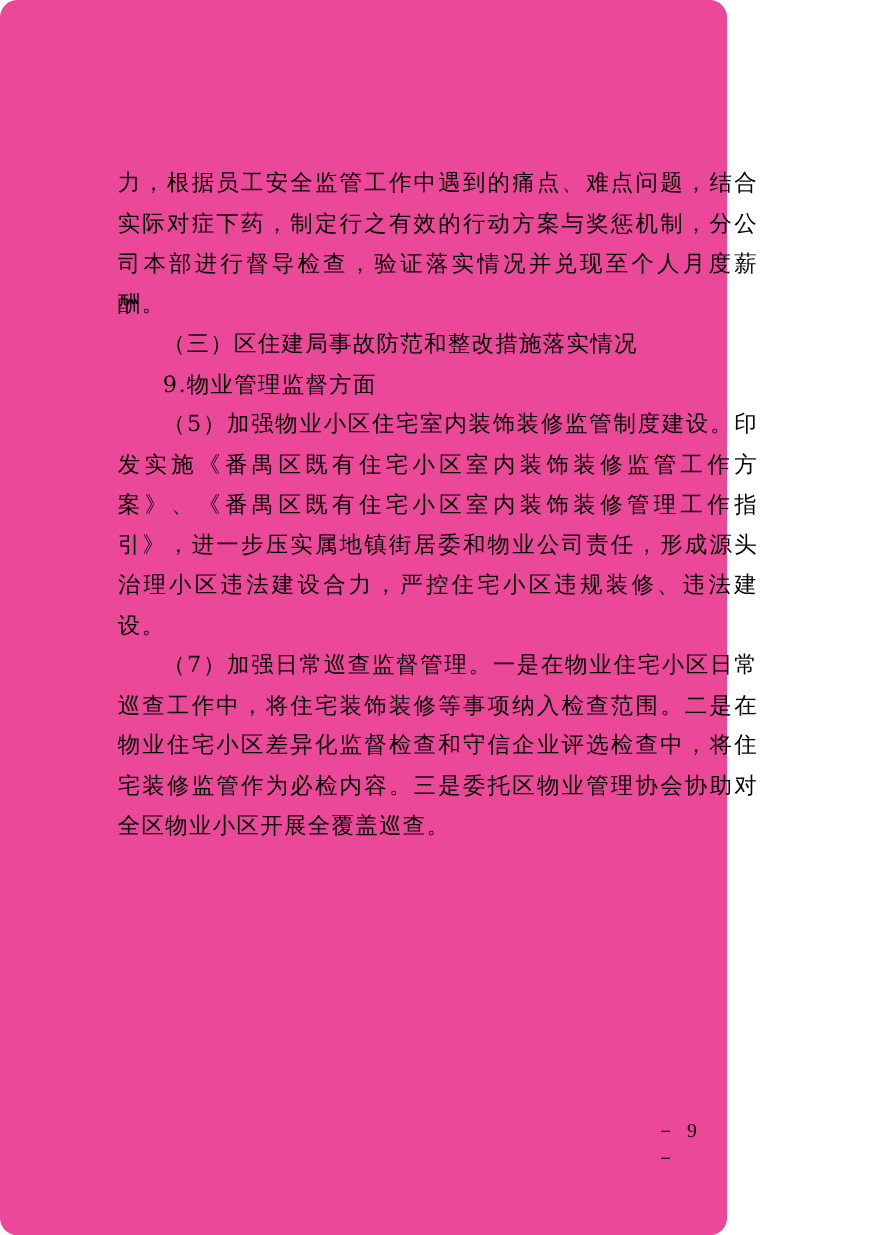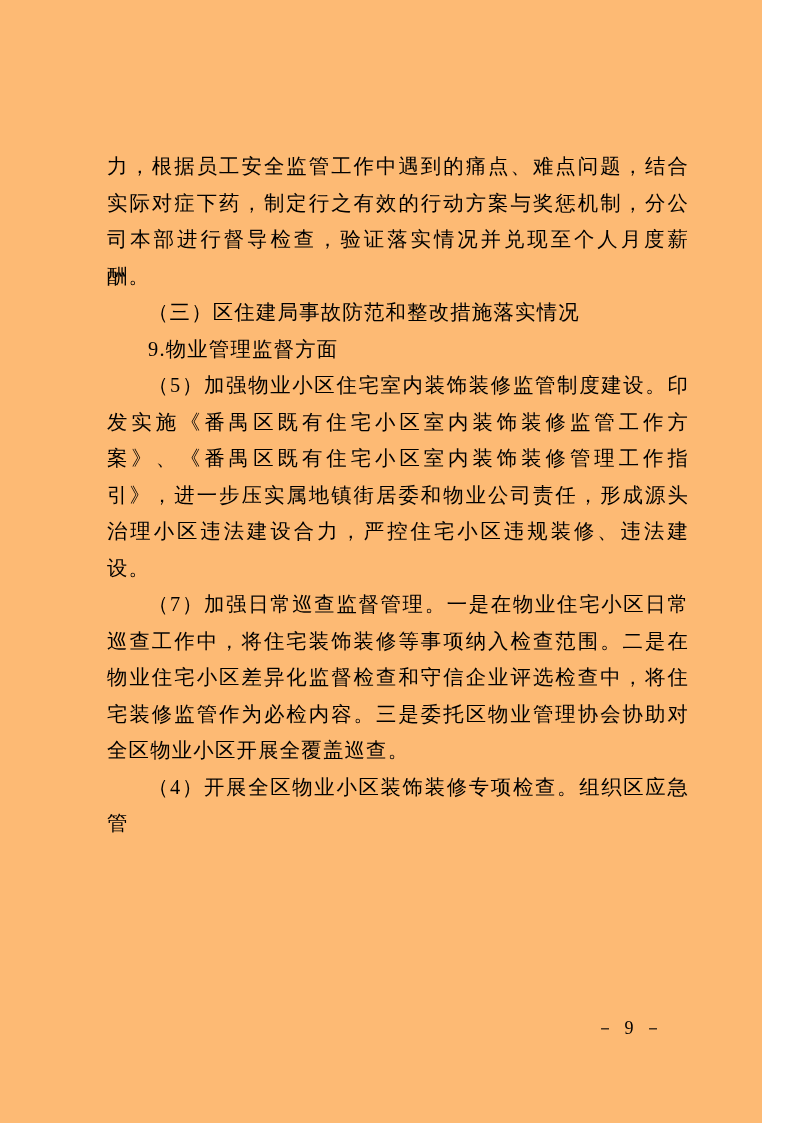--- a/index.html
+++ b/index.html
@@ -1,38 +1,37 @@
 <!DOCTYPE html>
 <html><head>
 <meta charset="utf-8">
 <style>
   html, body { margin: 0; padding: 0; background: #ffffff; }
   body { width: 794px; height: 1123px; position: relative; overflow: hidden; }
   .page {
-    position: absolute; left: 0; top: 0; width: 762px; height: 1123px; background: #fdba74;
-    font-family: "DejaVu Serif", "Liberation Serif", serif; color: #000;
+    position: absolute; left: 0; top: 0; width: 661px; height: 1123px; background: #ec4899;
+    font-family: "DejaVu Serif", "Liberation Serif", serif; color: #000; border-radius: 16px;
   }
   .body-text {
     position: absolute; left: 107px; top: 148px; width: 582px;
     font-size: 20.4px; line-height: 36.5px; letter-spacing: 1.2px;
     text-align: justify; text-justify: inter-character;
   }
   .para { margin: 0; }
-  .indent { text-indent: 41px; font-family: Liberation Serif, serif; }
+  .indent { text-indent: 41px; }
   .page-number {
     position: absolute; left: 596px; top: 1016px; font-size: 18px; letter-spacing: 3px;
     font-family: "Liberation Serif", serif;
   }
 </style>
 </head>
 <body>
 
 <div class="page">
   <div class="body-text">
     <p class="para">力，根据员工安全监管工作中遇到的痛点、难点问题，结合实际对症下药，制定行之有效的行动方案与奖惩机制，分公司本部进行督导检查，验证落实情况并兑现至个人月度薪酬。</p>
     <p class="para indent">（三）区住建局事故防范和整改措施落实情况</p>
     <p class="para indent">9.物业管理监督方面</p>
     <p class="para indent">（5）加强物业小区住宅室内装饰装修监管制度建设。印发实施《番禺区既有住宅小区室内装饰装修监管工作方案》、《番禺区既有住宅小区室内装饰装修管理工作指引》，进一步压实属地镇街居委和物业公司责任，形成源头治理小区违法建设合力，严控住宅小区违规装修、违法建设。</p>
     <p class="para indent">（7）加强日常巡查监督管理。一是在物业住宅小区日常巡查工作中，将住宅装饰装修等事项纳入检查范围。二是在物业住宅小区差异化监督检查和守信企业评选检查中，将住宅装修监管作为必检内容。三是委托区物业管理协会协助对全区物业小区开展全覆盖巡查。</p>
-    <p class="para indent">（4）开展全区物业小区装饰装修专项检查。组织区应急管</p>
   </div>
   <div class="page-number">－ 9 －</div>
 </div>
 
 </body></html>

